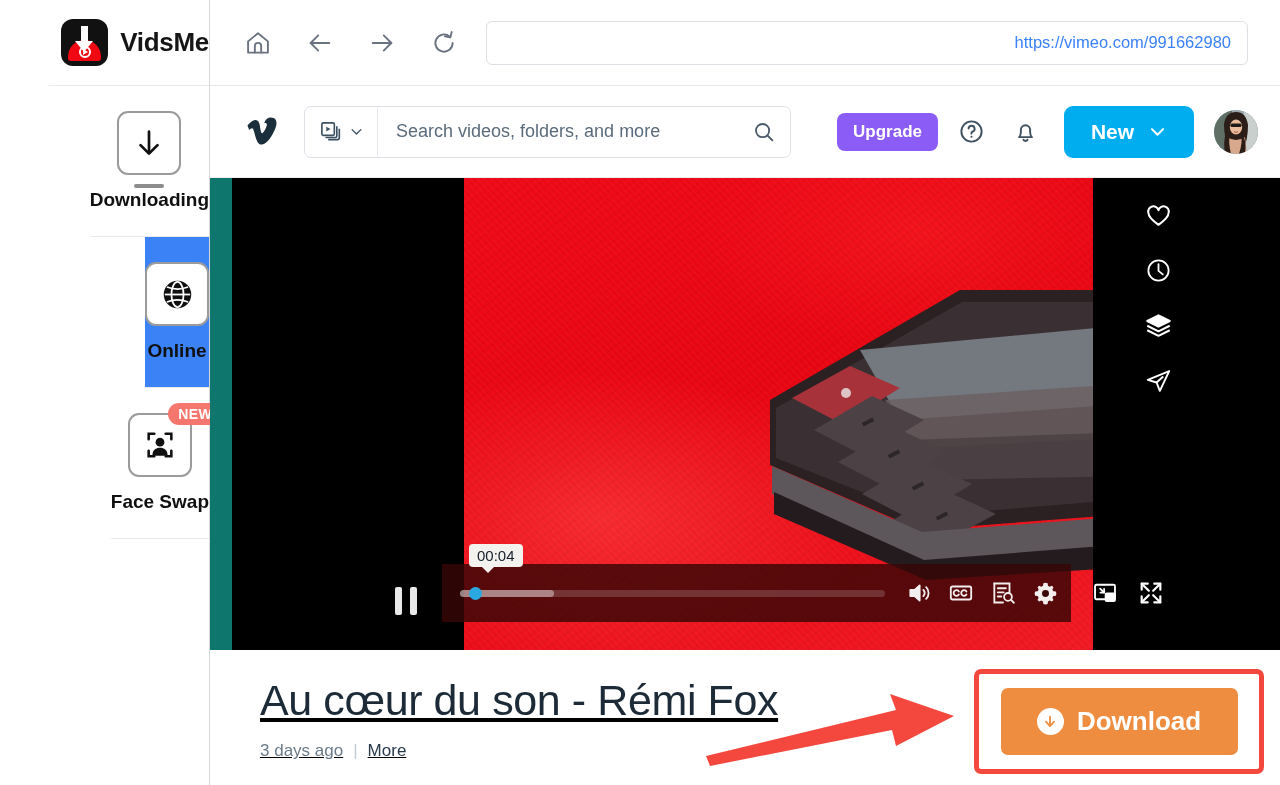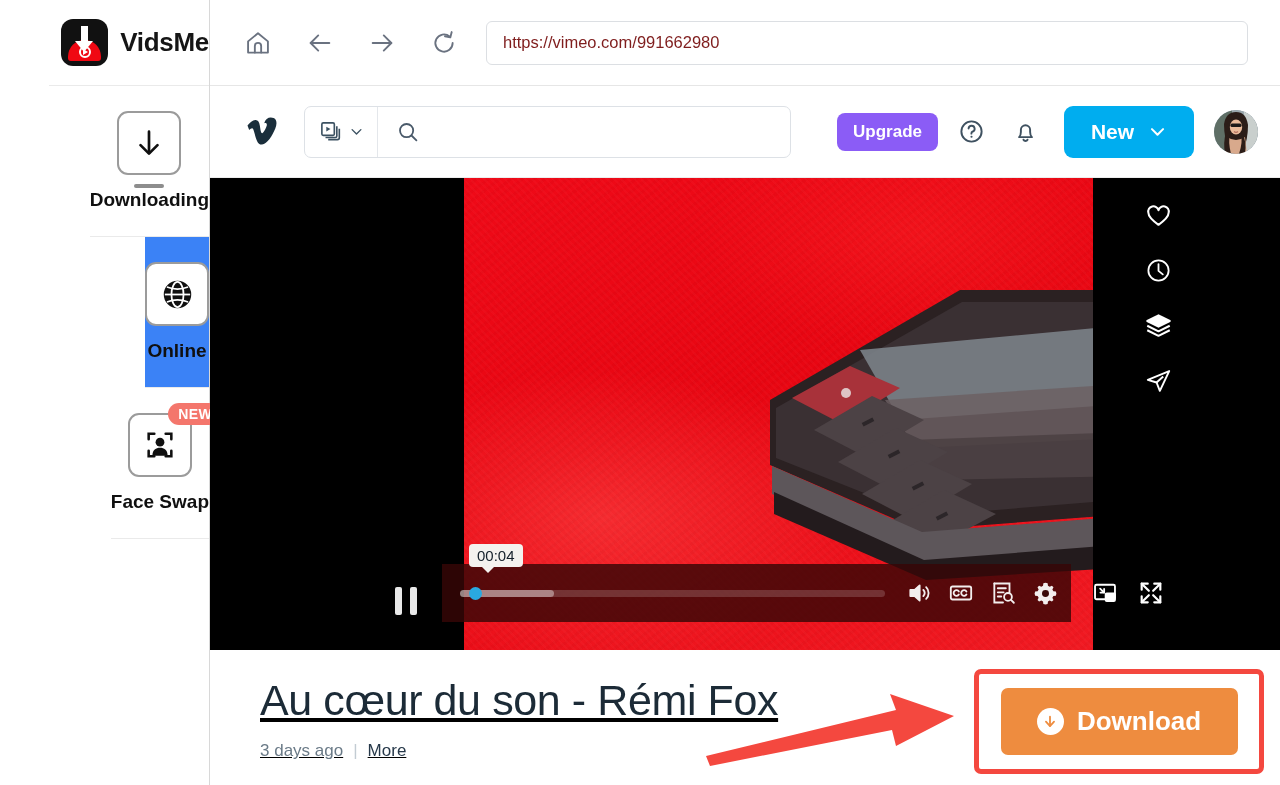--- a/index.html
+++ b/index.html
@@ -75,21 +75,21 @@
     height: 86px; display: flex; align-items: center; gap: 22px;
     padding: 0 32px 0 28px; border-bottom: 1px solid #e6e6e6; background: #fff;
   }
   .tb-btn {
     width: 40px; height: 40px; display: flex; align-items: center; justify-content: center;
     color: #6a7280; cursor: pointer; flex: 0 0 40px;
   }
   .url-bar {
     flex: 1; height: 44px; border: 1px solid #dcdfe3; border-radius: 6px;
     display: flex; align-items: center; padding: 0 16px; background: #fff;
-    font-size: 16.5px; color: #7f1d1d; cursor: text;
+    font-size: 16.5px; color: #3b82f6; cursor: text; justify-content: flex-end;
   }
 
   
   .vimeo-header {
     height: 92px; display: flex; align-items: center; gap: 0;
     padding: 0 22px 0 32px; border-bottom: 1px solid #ededed; background: #fff;
   }
   .vimeo-logo { width: 40px; flex: 0 0 40px; display: flex; align-items: center; justify-content: center; }
   .search-wrap {
     margin-left: 22px; flex: 0 0 487px; height: 52px; border: 1px solid #dde1e6;
@@ -121,21 +121,21 @@
     cursor: pointer; padding: 0 18px; font-family: inherit;
   }
   .avatar {
     margin-left: 20px; width: 44px; height: 44px; border-radius: 50%;
     flex: 0 0 44px; cursor: pointer; overflow: hidden; position: relative;
     background: #8c9aa3;
   }
 
   
   .player {
-    height: 472px; background: #000000; position: relative; overflow: hidden;
+    height: 472px; background: #0f766e; position: relative; overflow: hidden;
     display: flex;
     padding-left: 22px;
   }
   .player-left-pad { width: 232px; background: #000; flex: 0 0 232px; }
   .video-frame { width: 629px; flex: 0 0 629px; position: relative; overflow: hidden; }
   .video-bg {
     position: absolute; inset: 0;
     background:
       radial-gradient(ellipse 60% 45% at 22% 72%, rgba(255,70,70,0.55), rgba(0,0,0,0) 70%),
       radial-gradient(ellipse 50% 35% at 72% 12%, rgba(255,40,40,0.35), rgba(0,0,0,0) 70%),
@@ -331,20 +331,21 @@
             <rect x="3" y="3" width="13" height="13" rx="1.4"></rect>
             <polygon points="7.6,7 7.6,12 12,9.5" fill="currentColor" stroke="none"></polygon>
             <path d="M18.6 6.4 v10.2 a1.6 1.6 0 0 1 -1.6 1.6 H6.8"></path>
             <path d="M21.2 9.2 v9.4 a1.9 1.9 0 0 1 -1.9 1.9 H9.6"></path>
           </svg>
           <svg width="15" height="15" viewBox="0 0 24 24" fill="none" stroke="currentColor" stroke-width="2.2" stroke-linecap="round" stroke-linejoin="round">
             <polyline points="5,9 12,16 19,9"></polyline>
           </svg>
         </div>
         <div class="search-input-area">
+          <span class="search-placeholder">Search videos, folders, and more</span>
           <span class="search-go">
             <svg width="24" height="24" viewBox="0 0 24 24" fill="none" stroke="currentColor" stroke-width="1.8" stroke-linecap="round">
               <circle cx="10.6" cy="10.6" r="6.6"></circle>
                 <line x1="15.5" y1="15.5" x2="20.4" y2="20.4"></line>
             </svg>
           </span>
         </div>
       </div>
 
       <div class="hdr-spacer"></div>

